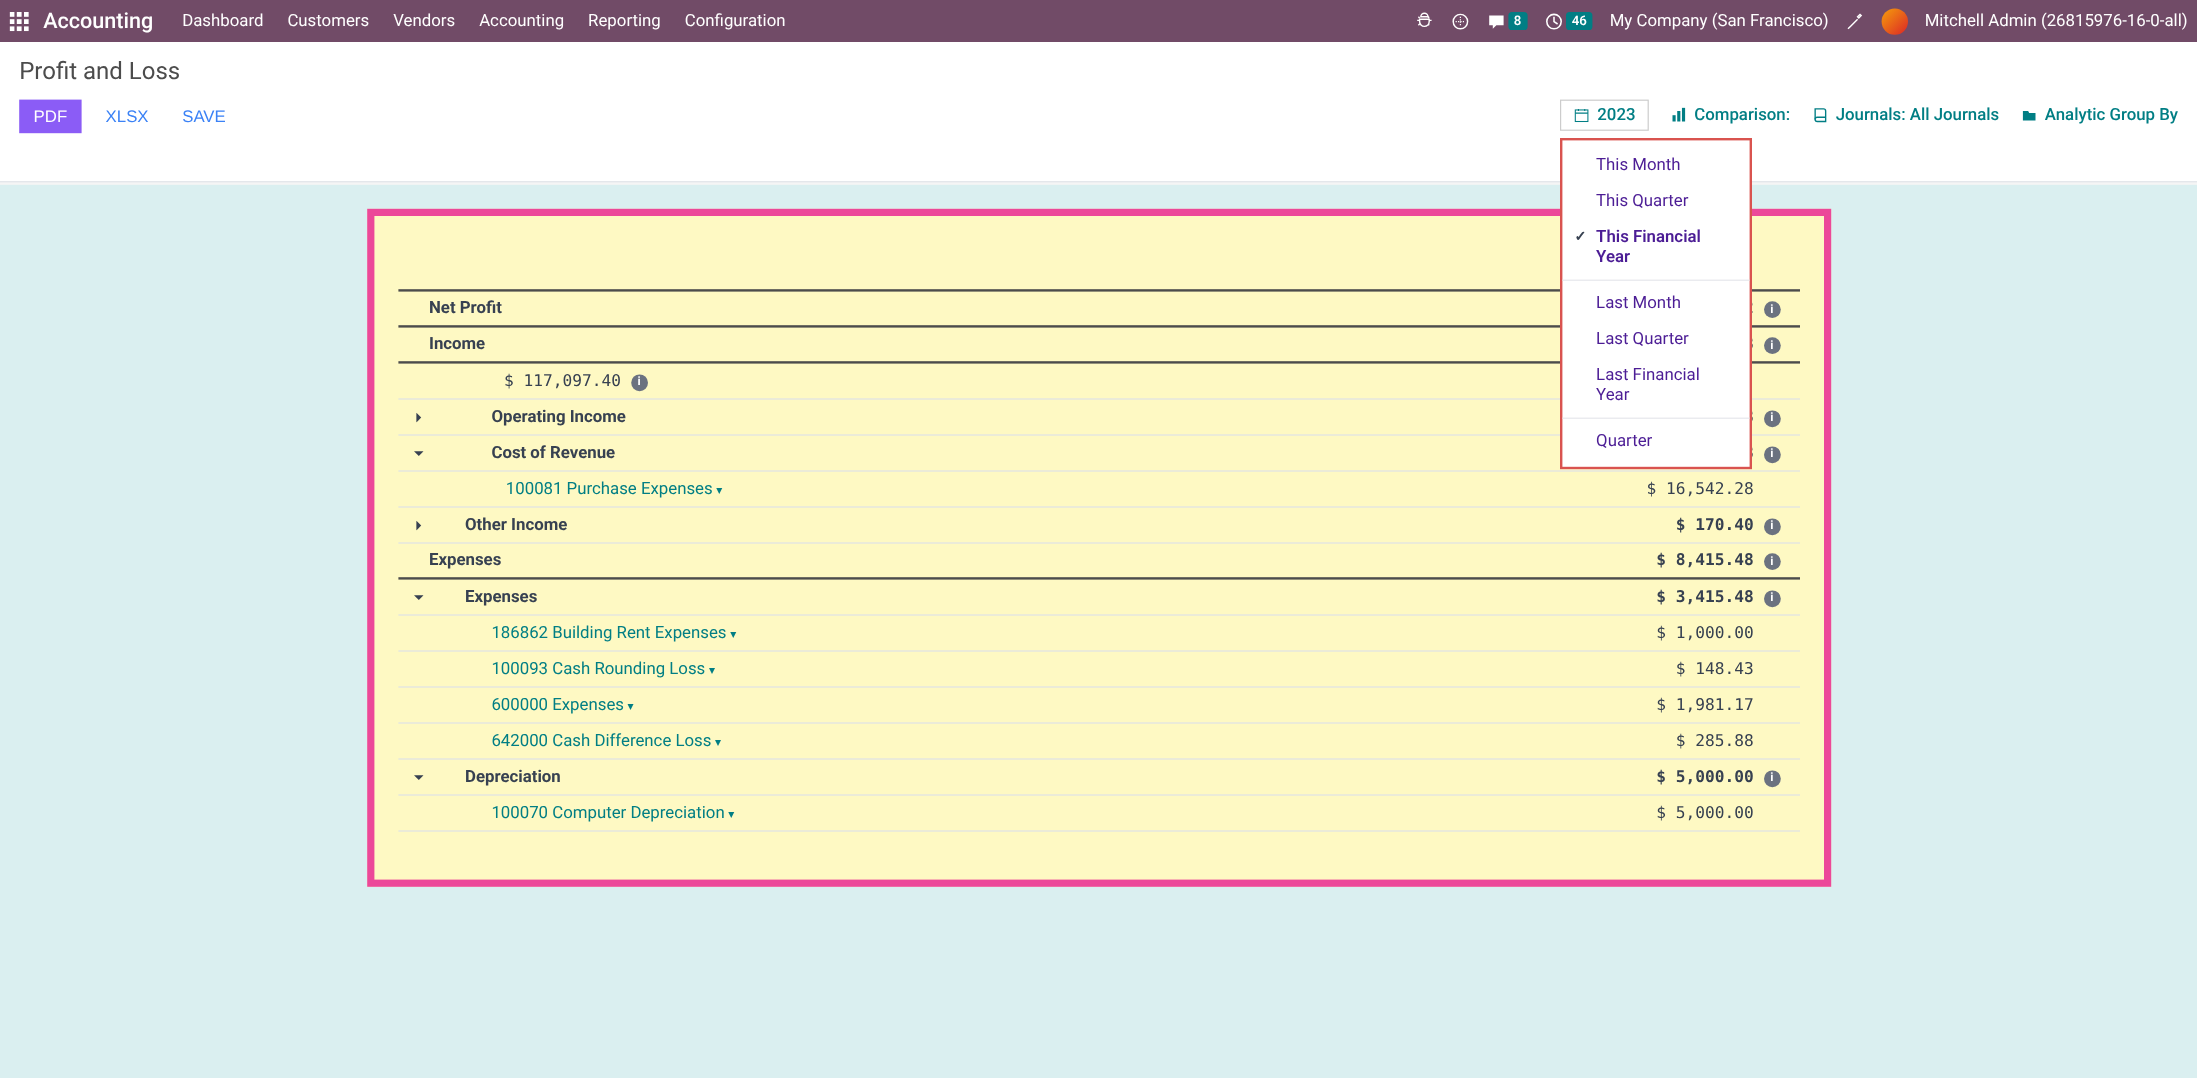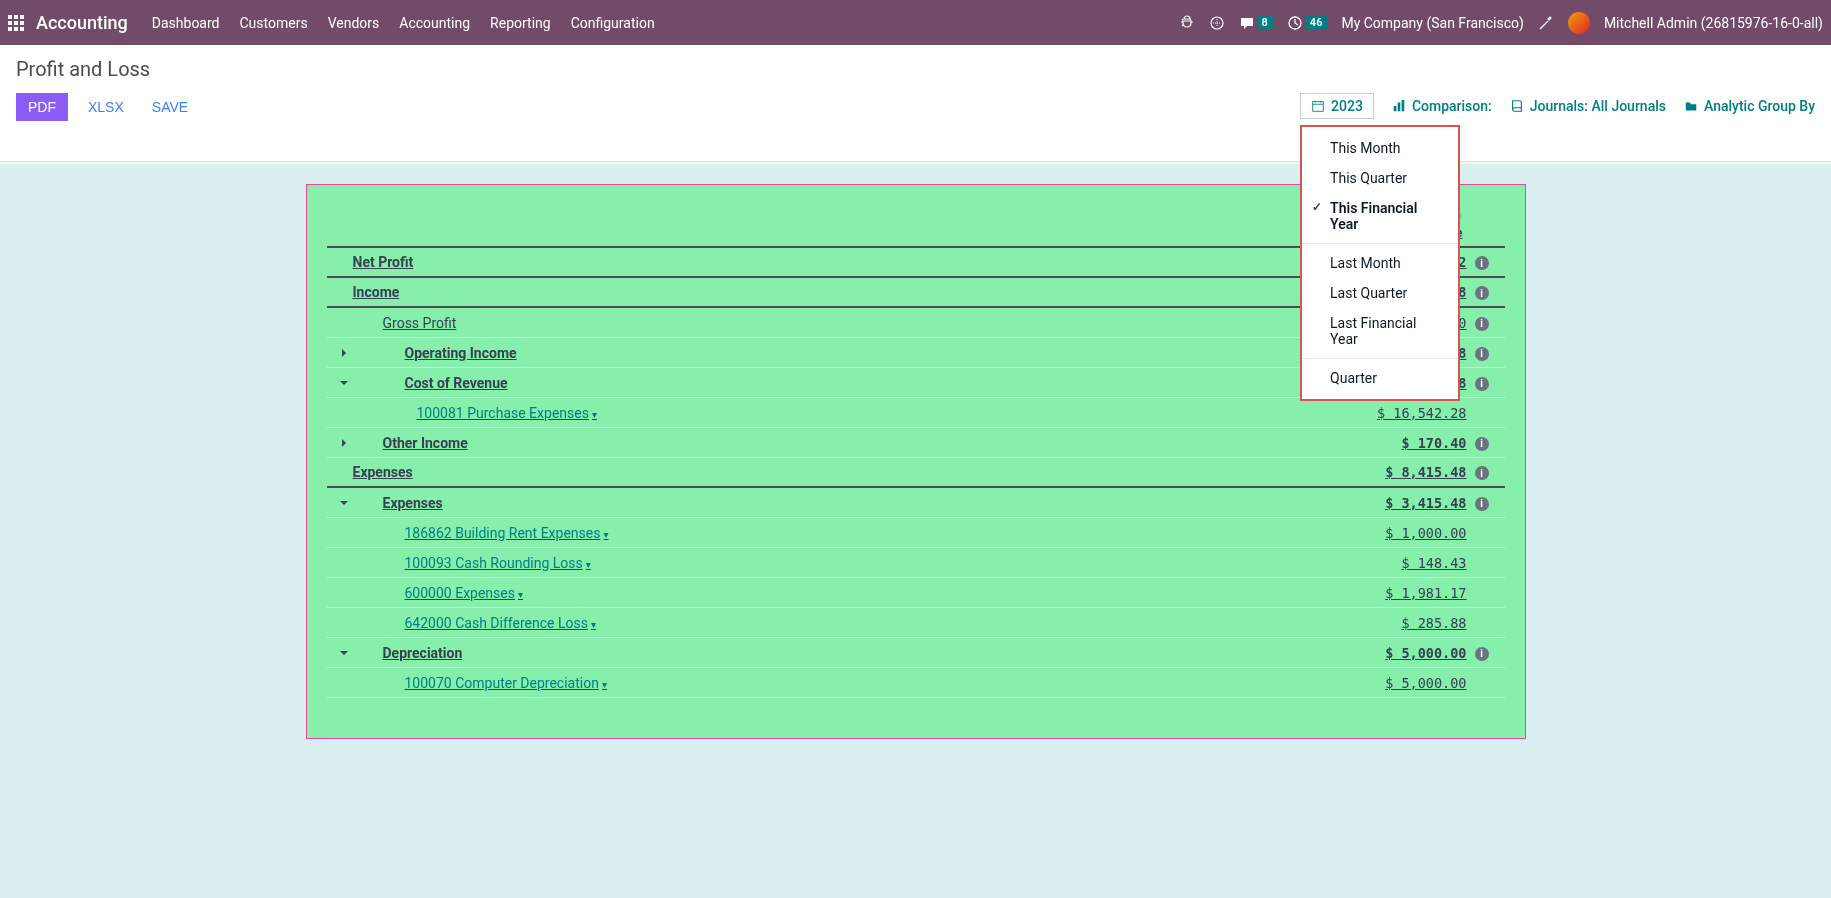--- a/index.html
+++ b/index.html
@@ -1,19 +1,19 @@
 <!DOCTYPE html>
 <html><head>
   <meta charset="utf-8">
   <style>
     * { box-sizing: border-box; margin: 0; padding: 0; }
     body { font-family: -apple-system, BlinkMacSystemFont, "Segoe UI", Roboto, sans-serif; font-size: 14px; background: #f5f5f5; color: #374151; }
     
     
-    .top-nav { background: #714B67; color: #fff; display: flex; align-items: center; height: 45px; padding: 0 8px; }
+    .top-nav { background: #714B67; color: #fff; display: flex; align-items: center; height: 35px; padding: 0 8px; }
     .apps-icon { width: 16px; height: 16px; display: inline-flex; margin-right: 12px; cursor: pointer; }
     .app-name { font-size: 18px; font-weight: 500; margin-right: 24px; }
     .nav-menu { display: flex; gap: 20px; flex: 1; }
     .nav-item { color: #fff; cursor: pointer; font-size: 14px; }
     .nav-right { display: flex; align-items: center; gap: 14px; }
     .nav-icon-wrap { position: relative; cursor: pointer; display: inline-flex; align-items: center; }
     .badge { background: #017e84; color: #fff; border-radius: 3px; padding: 1px 5px; font-size: 11px; font-weight: 600; margin-left: 2px; }
     .company-name { color: #fff; cursor: pointer; font-size: 14px; }
     .avatar { width: 22px; height: 22px; border-radius: 50%; background: linear-gradient(135deg,#f59e0b,#dc2626); display:inline-block;}
     .user-name { color: #fff; font-size: 14px; }
@@ -28,28 +28,28 @@
     .cp-right { display: flex; flex-direction: column; align-items: flex-start; gap: 10px; }
     .filter-row { display: flex; gap: 18px; align-items: center; flex-wrap: wrap;}
     .filter-btn { display: inline-flex; align-items: center; gap: 6px; color: #017e84; font-weight: 500; cursor: pointer; font-size: 14px; }
     .filter-btn.active { background: #fff; border: 1px solid #ccc; padding: 4px 10px; border-radius: 0;}
     .filter-btn svg { width: 14px; height: 14px; }
     .options-row { color: #017e84; font-weight: 500; font-size: 14px; display:flex; align-items:center; gap:4px; cursor:pointer;}
     
     
     .dropdown-menu { position: absolute; background: #fff; border: 2px solid #d9534f; min-width: 160px; z-index: 1000; padding: 6px 0; }
     .dropdown-wrapper { position: relative; display: inline-block; }
-    .dropdown-item { padding: 7px 16px 7px 28px; cursor: pointer; color: #0f172a; font-size: 14px; position:relative;}
+    .dropdown-item { padding: 7px 16px 7px 28px; cursor: pointer; color: #4c1d95; font-size: 14px; position:relative;}
     .dropdown-item.selected { font-weight: 600; }
     .dropdown-item.selected::before { content: "✓"; position: absolute; left: 10px; color: #374151; font-size: 12px;}
     .dropdown-divider { height: 1px; background: #e5e7eb; margin: 4px 0; }
     
     
     .report-wrap { padding: 20px 0 40px; background: #daeff0; min-height: calc(100vh - 150px); margin-top:2px;}
-    .report-panel { background: #86efac; border: 1px solid #ec4899; max-width: 1220px; margin: 0 auto; padding: 24px 20px 40px 20px; text-decoration: underline; }
+    .report-panel { background: #fef9c3; border: 6px solid #ec4899; max-width: 1220px; margin: 0 auto; padding: 24px 20px 40px 20px; }
     .report-header-row { display: flex; justify-content: flex-end; border-bottom: 2px solid #4c4c4c; padding: 0 8px 6px;}
     .col-head { text-align: right; padding-right: 34px; font-weight: 600; color: #374151;}
     .col-head-sub { font-size: 13px; }
     .bug-head { display:inline-block; margin-left:6px;}
     
     .report-row { display: flex; align-items: center; border-bottom: 1px solid #dee2e6; padding: 4px 8px; min-height: 30px;}
     .report-row.bold-row { font-weight: 700; border-bottom: 2px solid #4c4c4c;}
     .caret-cell { width: 18px; display:flex; align-items:center; justify-content:center; cursor:pointer;}
     .name-cell { flex: 1; color: #374151; }
     .name-cell.link a { color: #017e84; text-decoration:none; cursor:pointer;}
@@ -208,21 +208,20 @@
           <div class="info-cell"><span class="info-icon">i</span></div>
         </div>
         <div class="report-row bold-row">
           <div class="caret-cell"></div>
           <div class="name-cell indent-0">Income</div>
           <div class="value-cell" style="font-weight: 700;">$ 133,810.08</div>
           <div class="info-cell"><span class="info-icon">i</span></div>
         </div>
         <div class="report-row">
           <div class="caret-cell"></div>
-          <div class="name-cell indent-1">Gross Profit</div>
           <div class="value-cell">$ 117,097.40</div>
           <div class="info-cell"><span class="info-icon">i</span></div>
         </div>
         <div class="report-row">
           <div class="caret-cell">
             <svg width="8" height="8" viewBox="0 0 8 8" fill="#6b7280">
               <path d="M2 0l4 4-4 4z"></path>
             </svg>
           </div>
           <div class="name-cell indent-2" style="font-weight: 700;">Operating Income</div>

